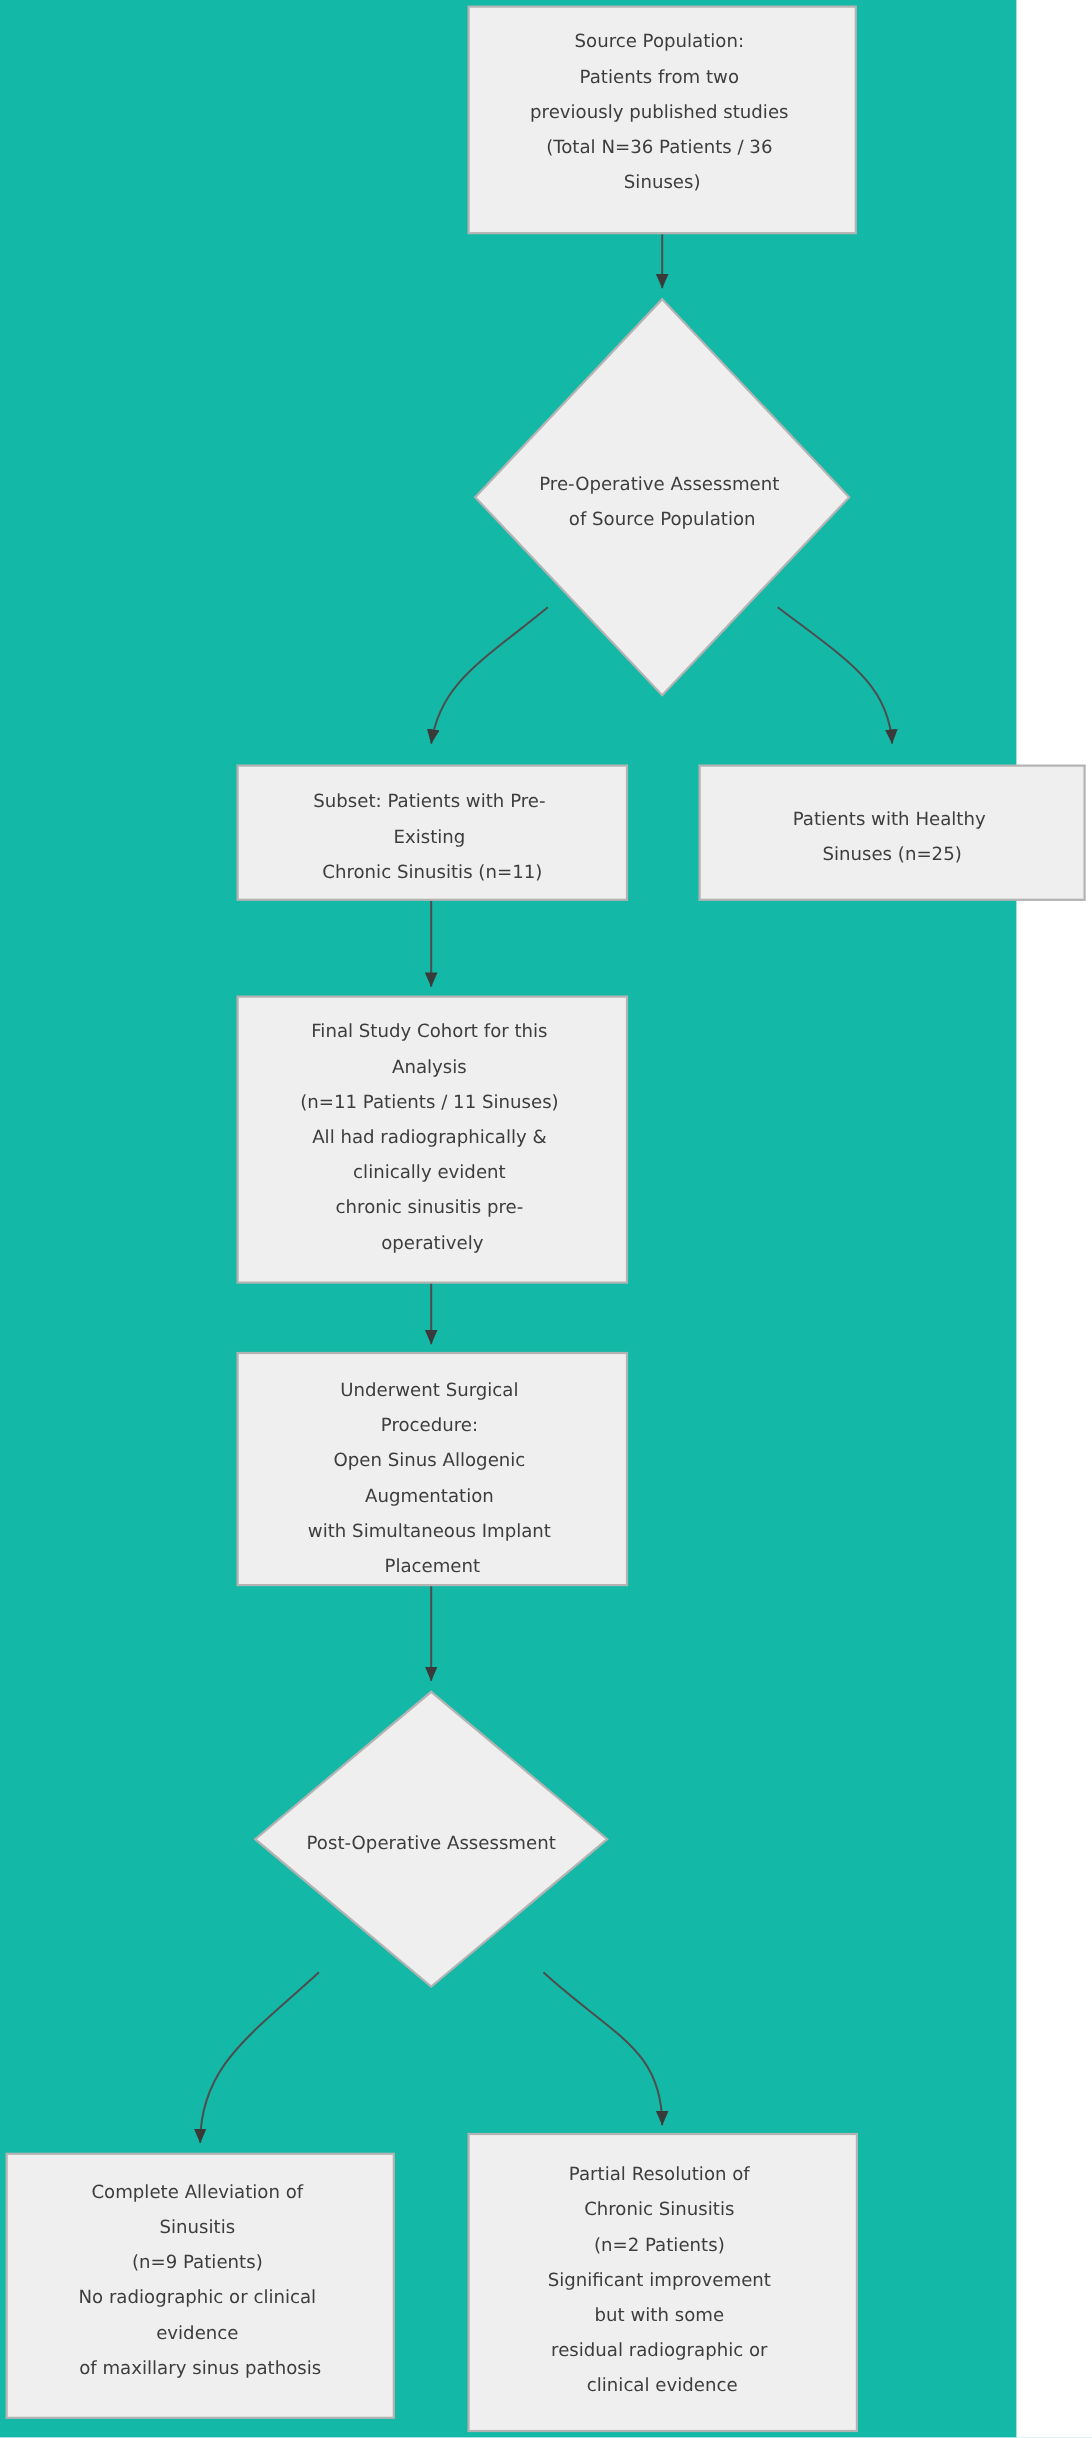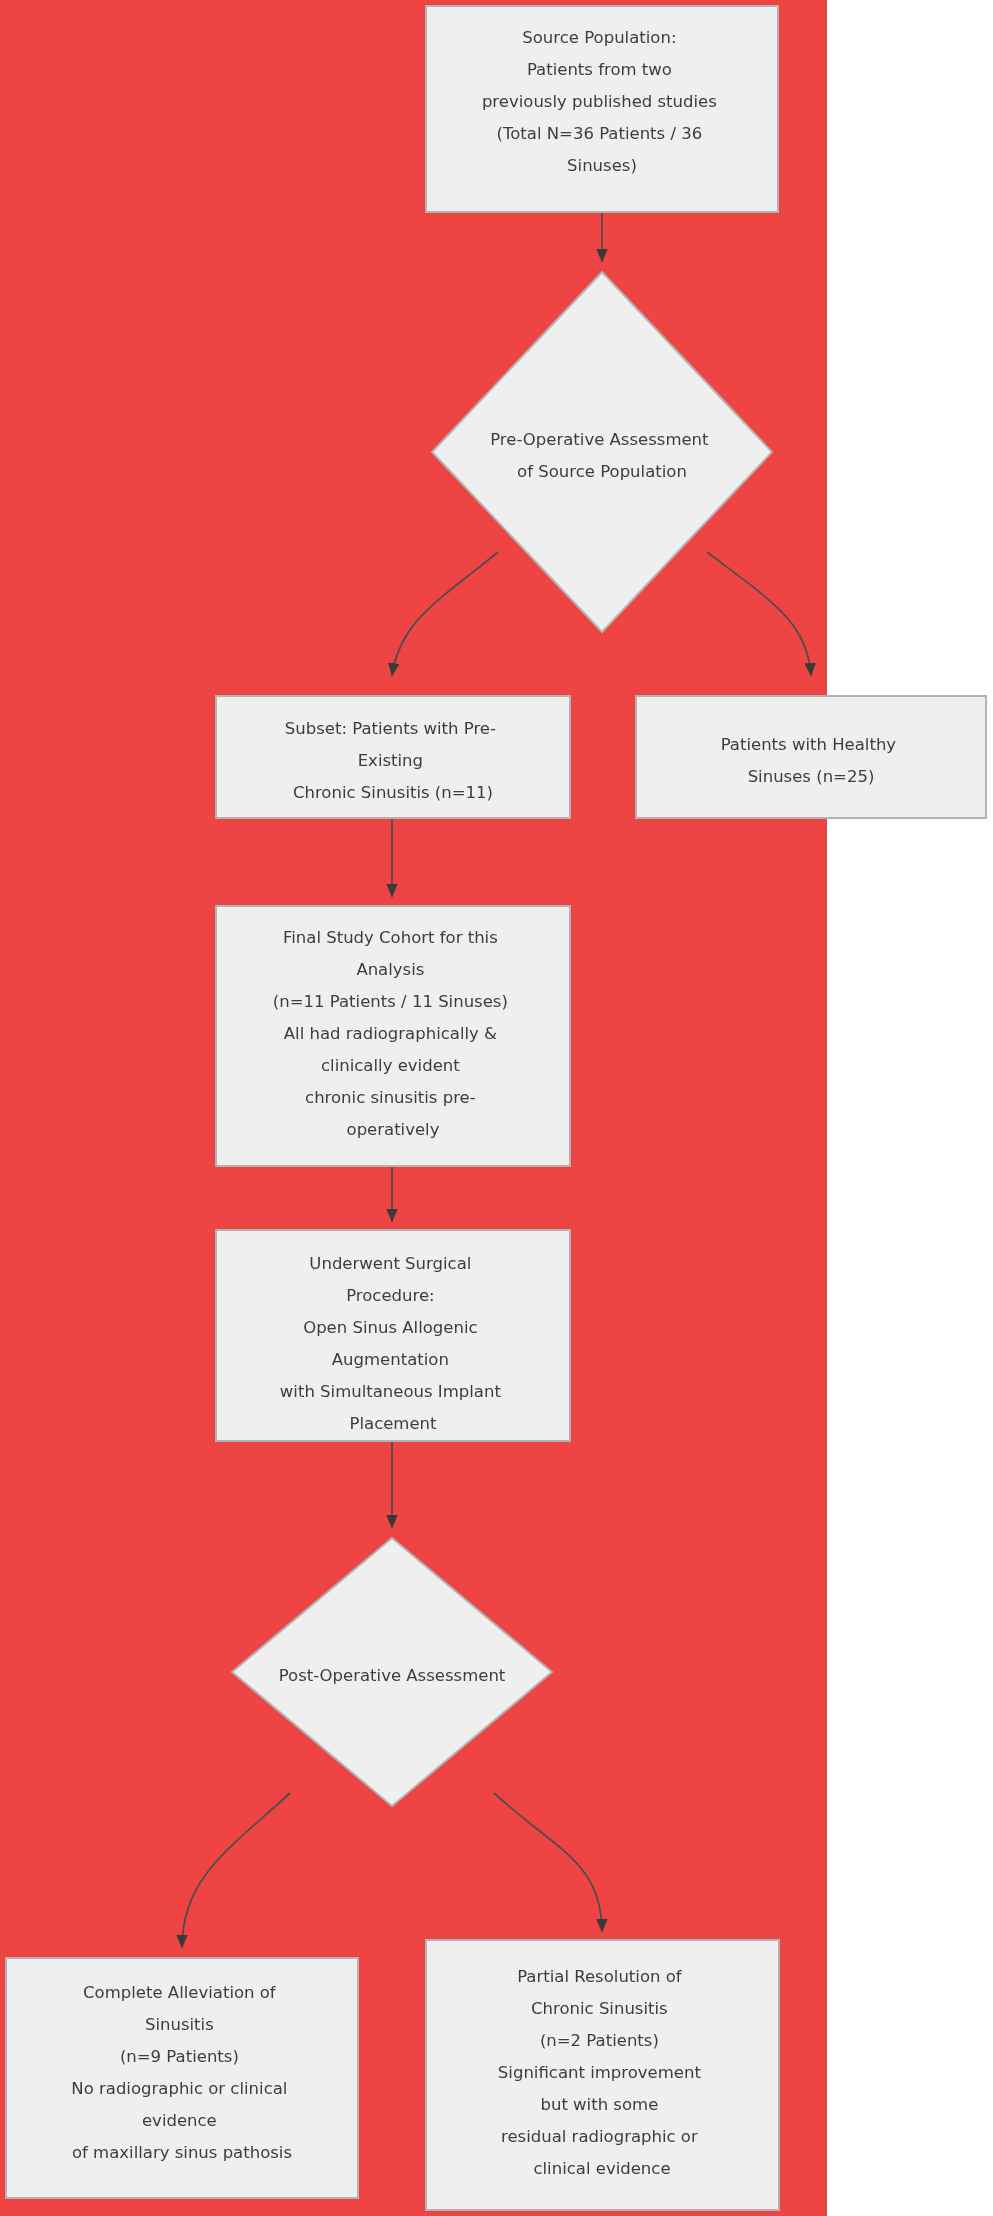--- a/index.html
+++ b/index.html
@@ -8,23 +8,23 @@
     background: #ffffff;
   }
   body {
     width: 993px;
     height: 2216px;
     font-family: "DejaVu Sans", sans-serif;
     overflow: hidden;
   }
   #flowchart-root {
     position: relative;
-    width: 827px;
+    width: 924px;
     height: 2216px;
-    background: #ef4444;
+    background: #14b8a6;
   }
   svg.chart-canvas {
     position: absolute;
     top: 0;
     left: 0;
     width: 993px;
     height: 2216px;
     display: block;
   }
   .node-shape {

